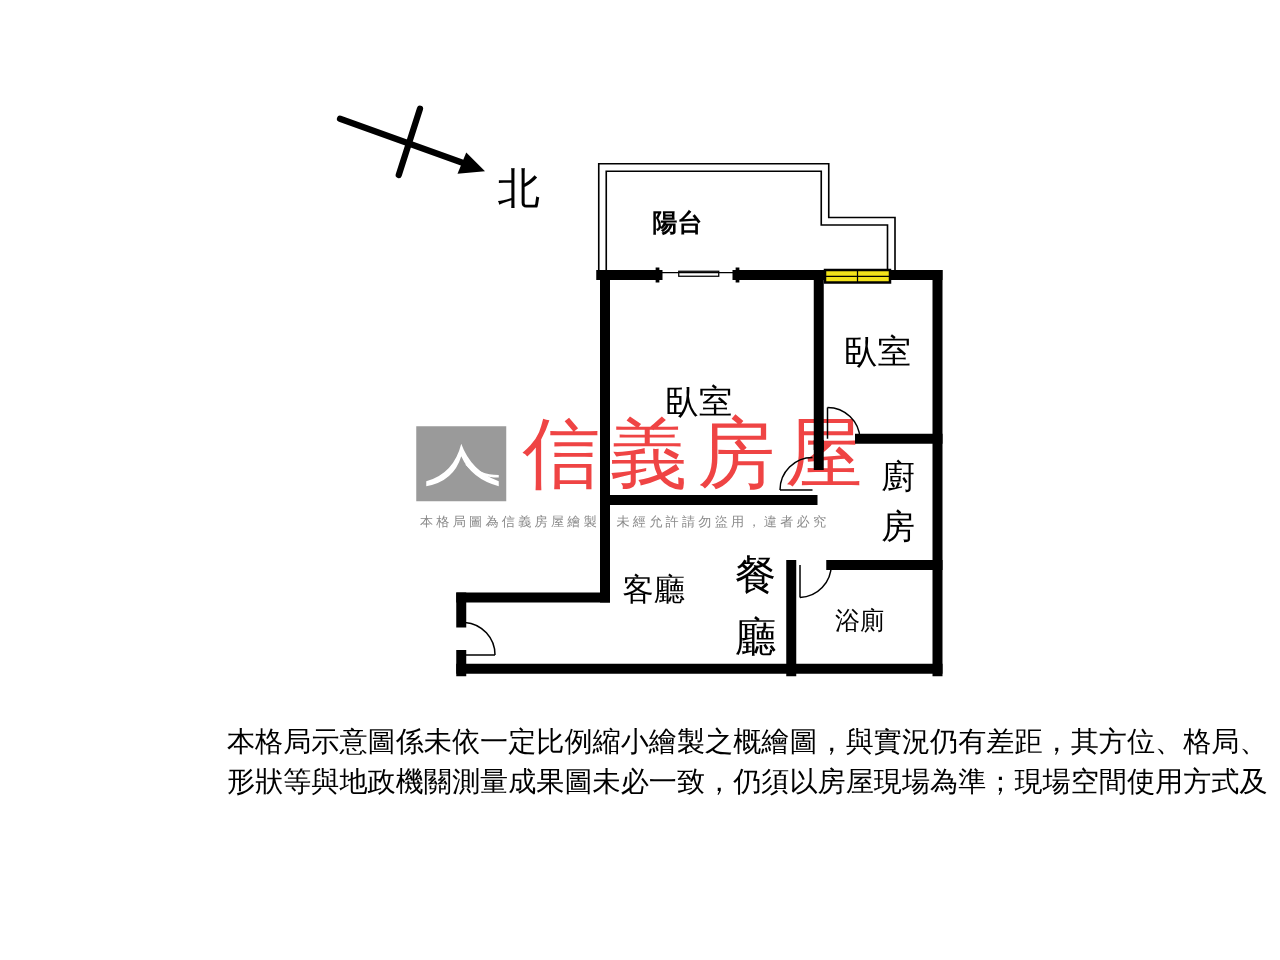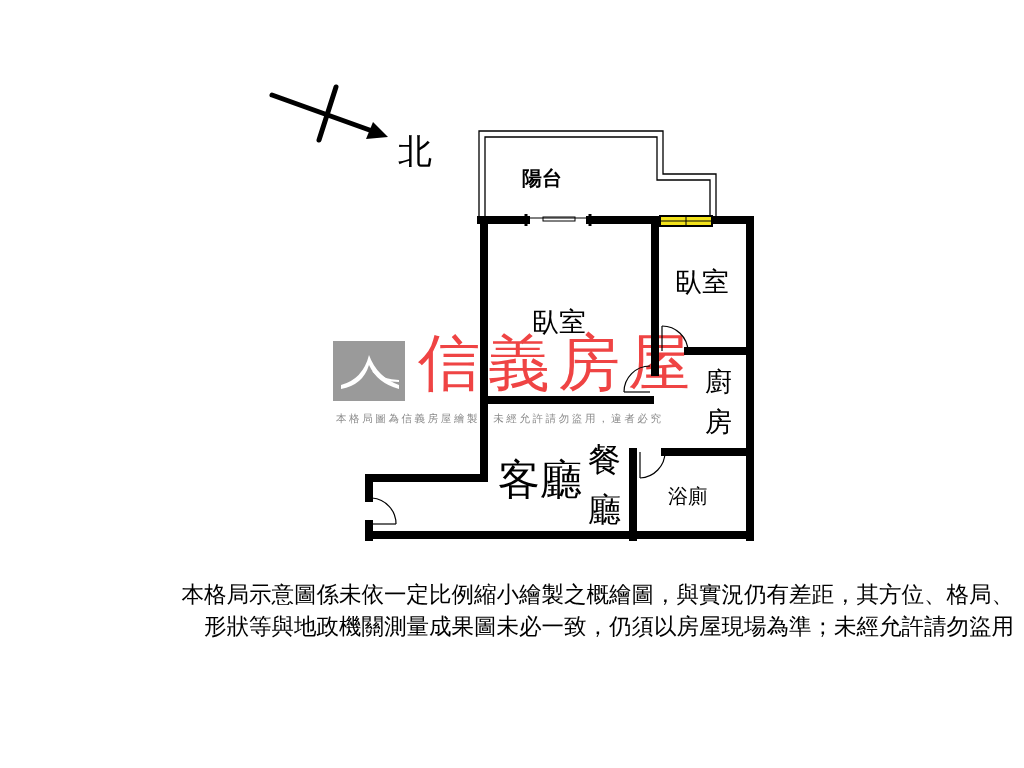--- a/index.html
+++ b/index.html
@@ -96,21 +96,21 @@
   </g>
 </svg>
 
 <div class="lbl" style="left:398px;top:134px;font-size:34px;">北</div>
 
 <div class="lbl" style="left:522px;top:168px;font-size:20px;font-weight:bold;">陽台</div>
 <div class="lbl" style="left:532px;top:308px;font-size:27px;">臥室</div>
 <div class="lbl" style="left:675px;top:268px;font-size:27px;">臥室</div>
 <div class="lbl" style="left:705px;top:368px;font-size:27px;">廚</div>
 <div class="lbl" style="left:705px;top:408px;font-size:27px;">房</div>
-<div class="lbl" style="left:498px;top:459px;font-size:42px;">客廳</div>
+<div class="lbl" style="left:498px;top:459px;font-size:25px;">客廳</div>
 <div class="lbl" style="left:588px;top:443px;font-size:33px;">餐</div>
 <div class="lbl" style="left:588px;top:493px;font-size:33px;">廳</div>
 <div class="lbl" style="left:668px;top:486px;font-size:20px;text-align:right;">浴廁</div>
 
 <div class="notes">
   <div>本格局示意圖係未依一定比例縮小繪製之概繪圖，與實況仍有差距，其方位、格局、</div>
-  <div>形狀等與地政機關測量成果圖未必一致，仍須以房屋現場為準；未經允許請勿盜用</div>
+  <div>形狀等與地政機關測量成果圖未必一致，仍須以房屋現場為準；現場空間使用方式及</div>
 </div>
 
 </body></html>

